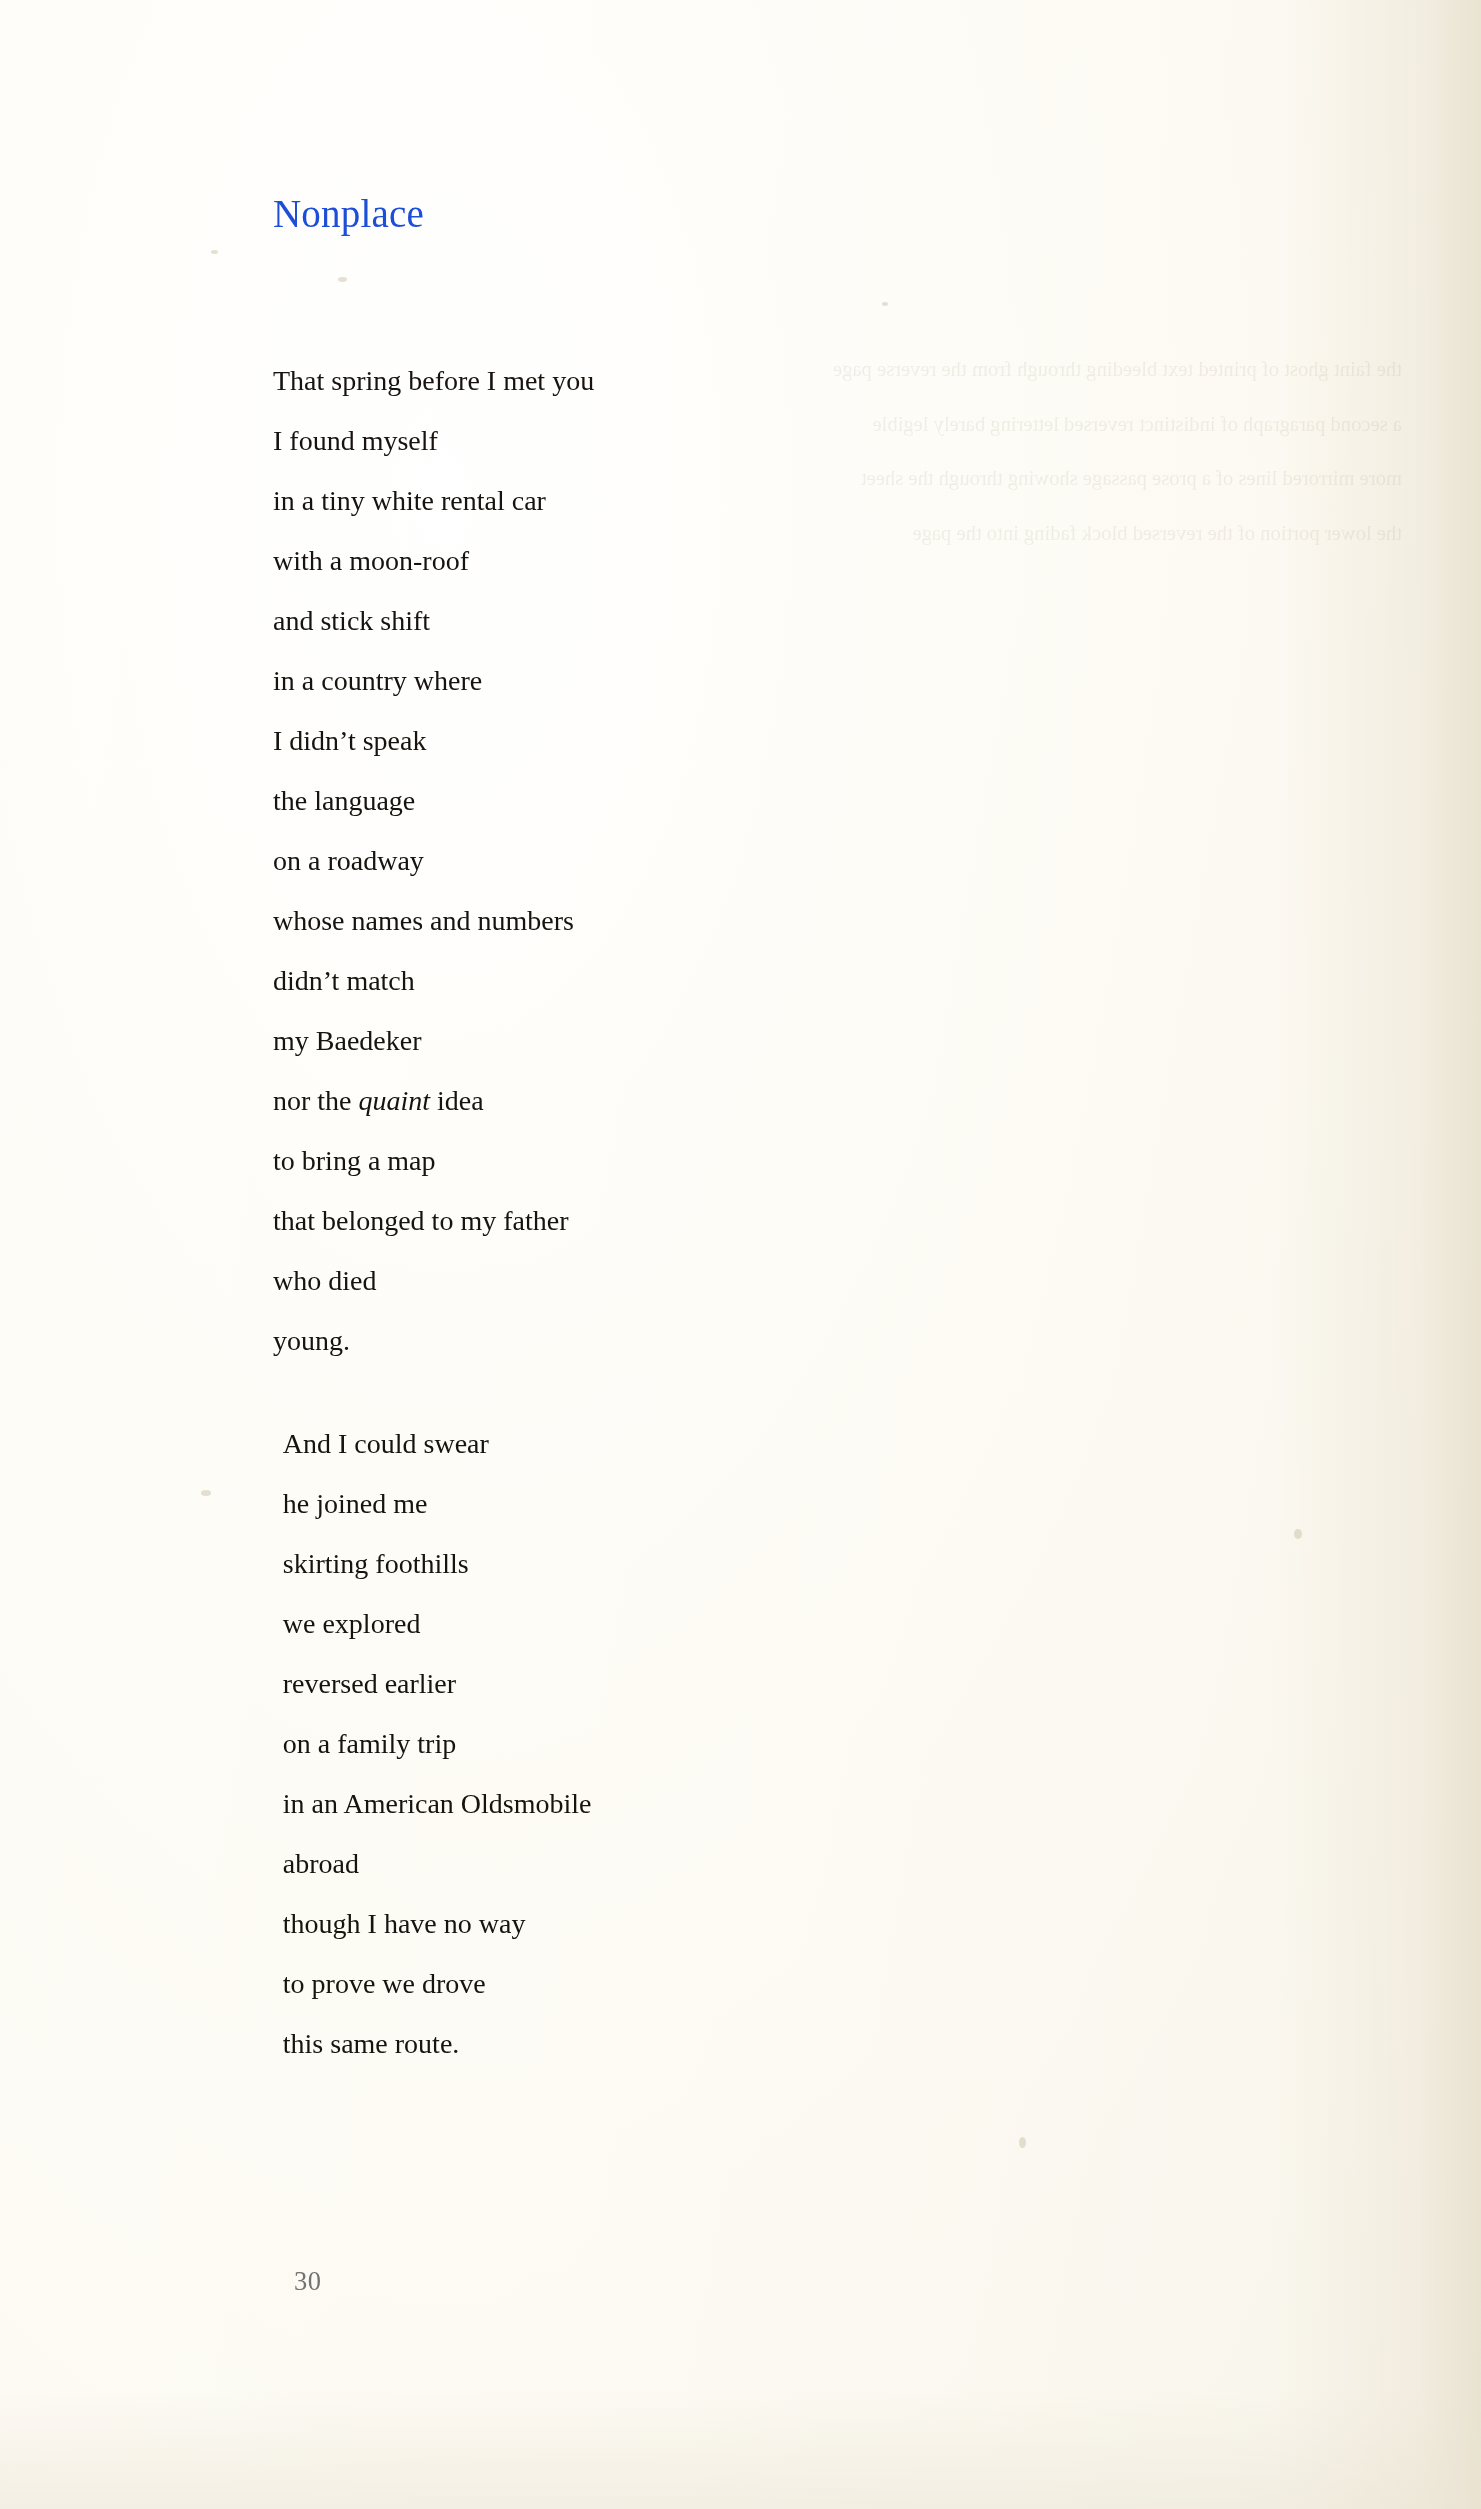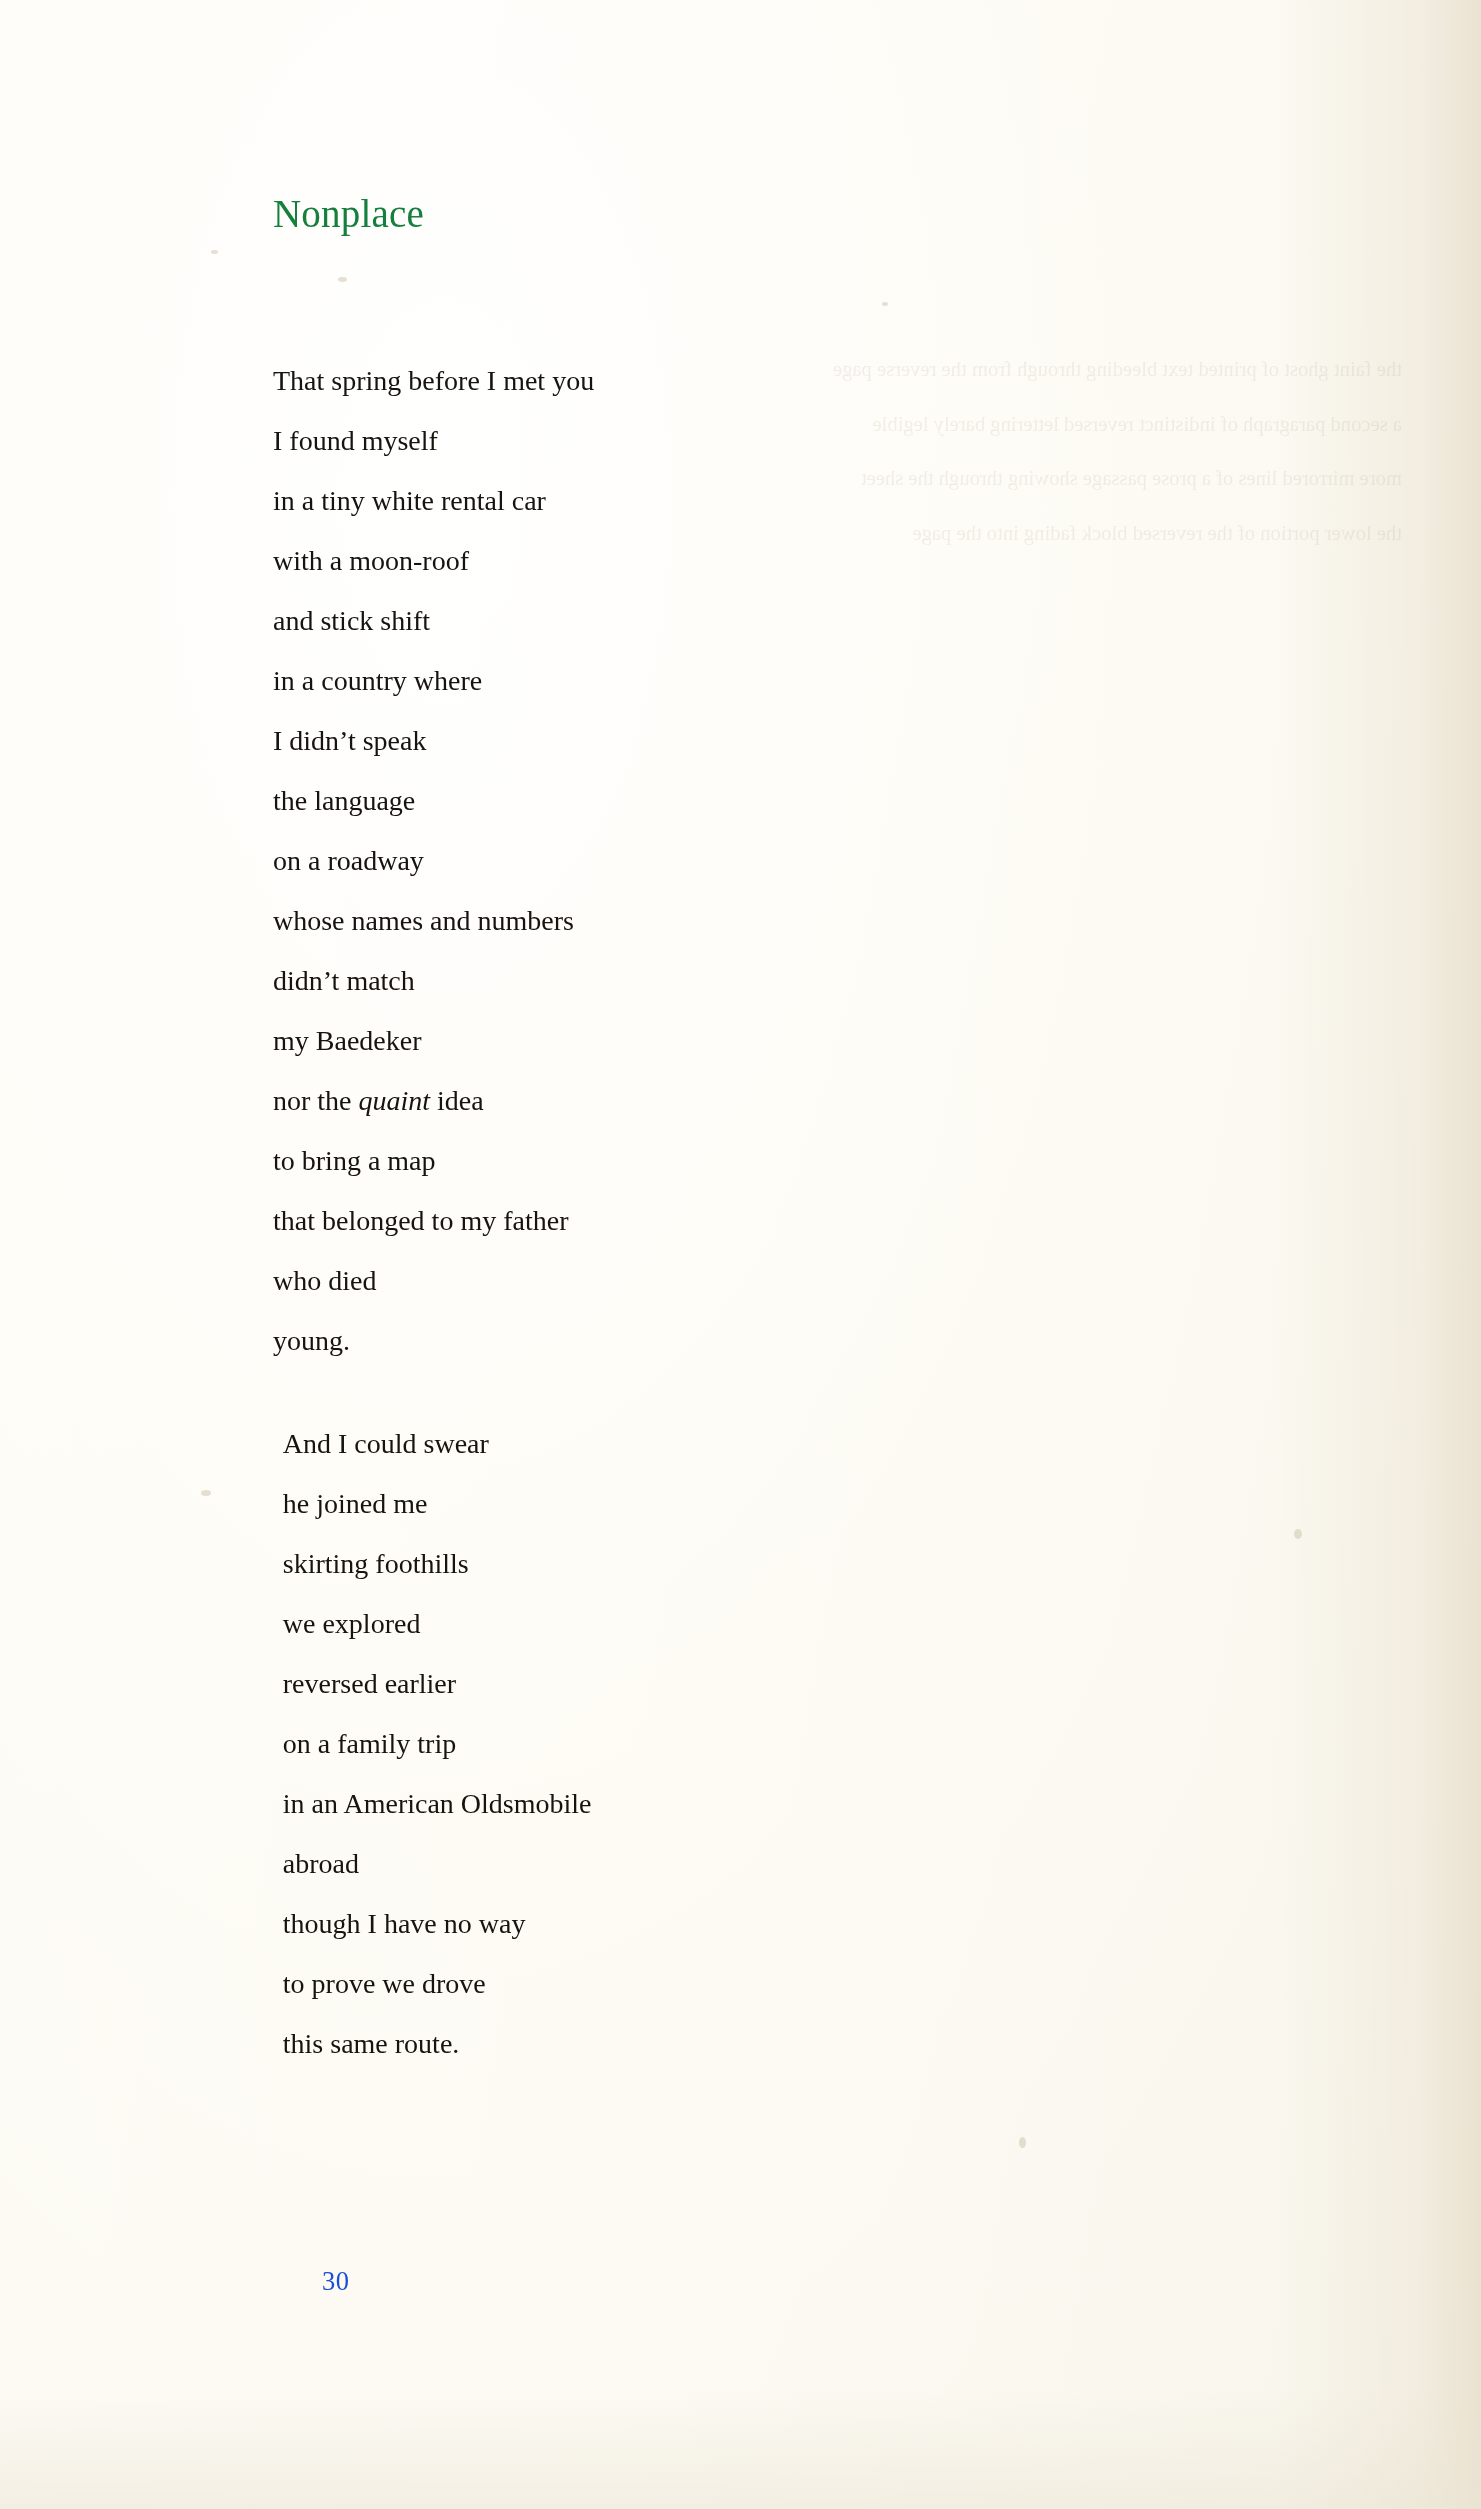--- a/index.html
+++ b/index.html
@@ -68,21 +68,21 @@
     width: 100%;
     height: 100%;
   }
   .poem-title {
     position: absolute;
     left: 273px;
     top: 165px;
     font-size: 39px;
     letter-spacing: 0.2px;
     font-weight: 400;
-    color: #15803d;
+    color: #1d4ed8;
   }
   .poem-body {
     position: absolute;
     left: 273px;
     top: 351px;
     width: 745px;
   }
   .stanza {
     margin: 0 0 43px 0;
   }
@@ -92,23 +92,22 @@
     white-space: pre;
     color: #17130f;
   }
   .line .em { font-style: italic; }
   .stanza--indent .line { padding-left: 9.8px; }
   .folio {
     position: absolute;
     left: 294px;
     top: 2266px;
     font-size: 26.5px;
-    color: #1d4ed8;
+    color: #737373;
     letter-spacing: 0.5px;
-    margin-left: 28px;
   }
   
   .speck {
     position: absolute;
     background: #cfc6ae;
     border-radius: 50%;
     pointer-events: none;
     opacity: 0.55;
   }
 </style>

